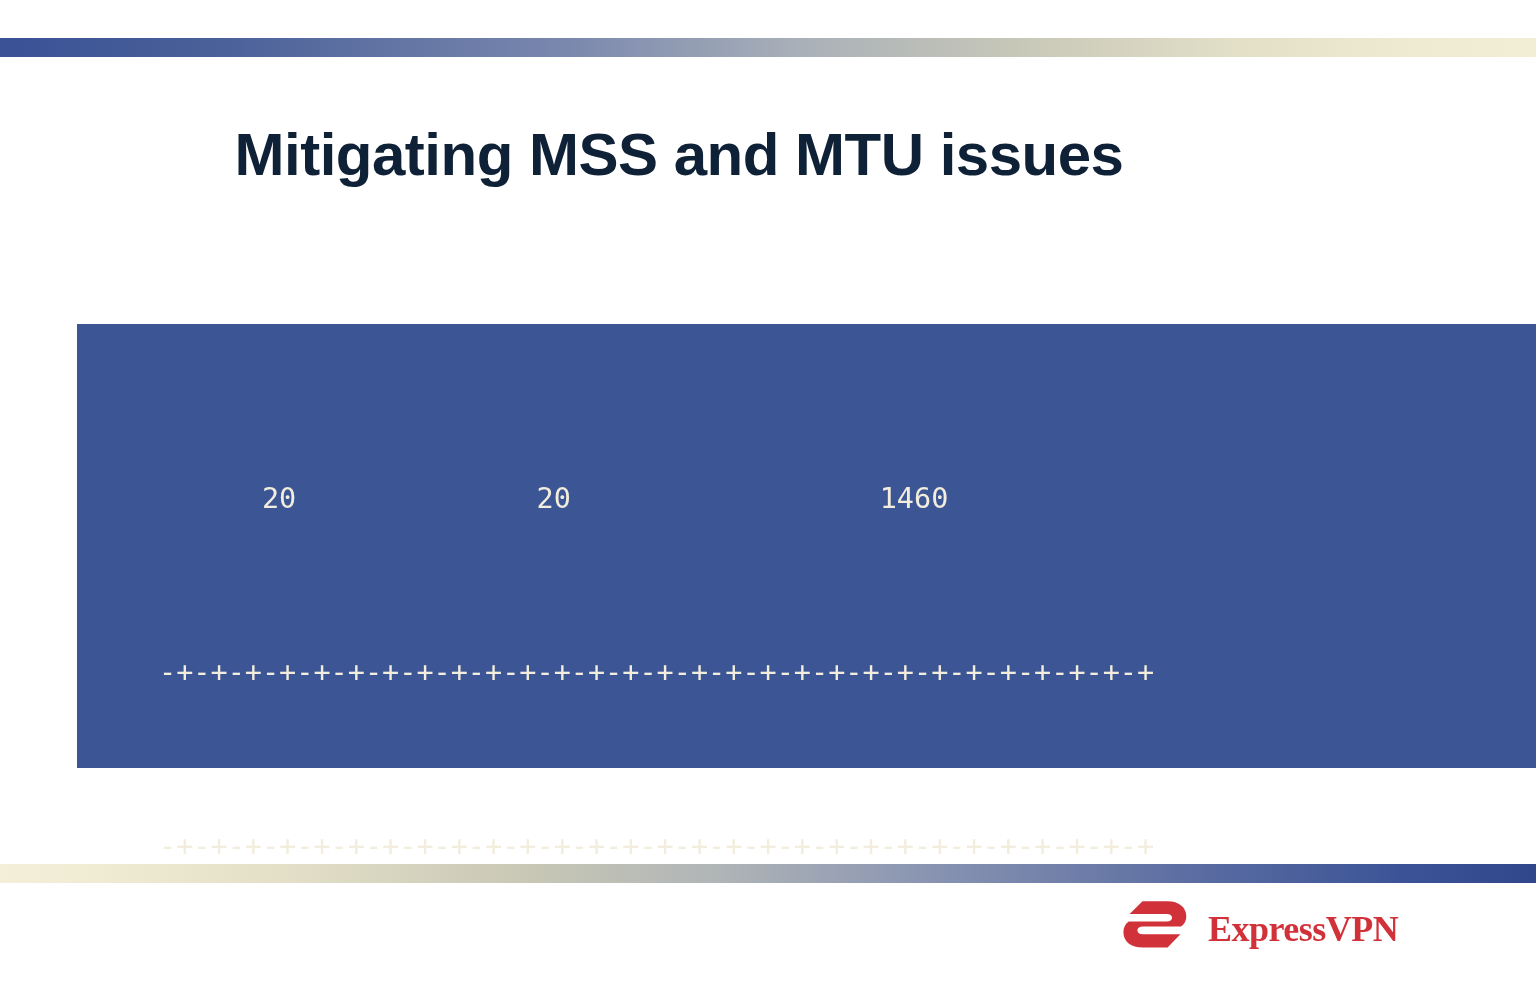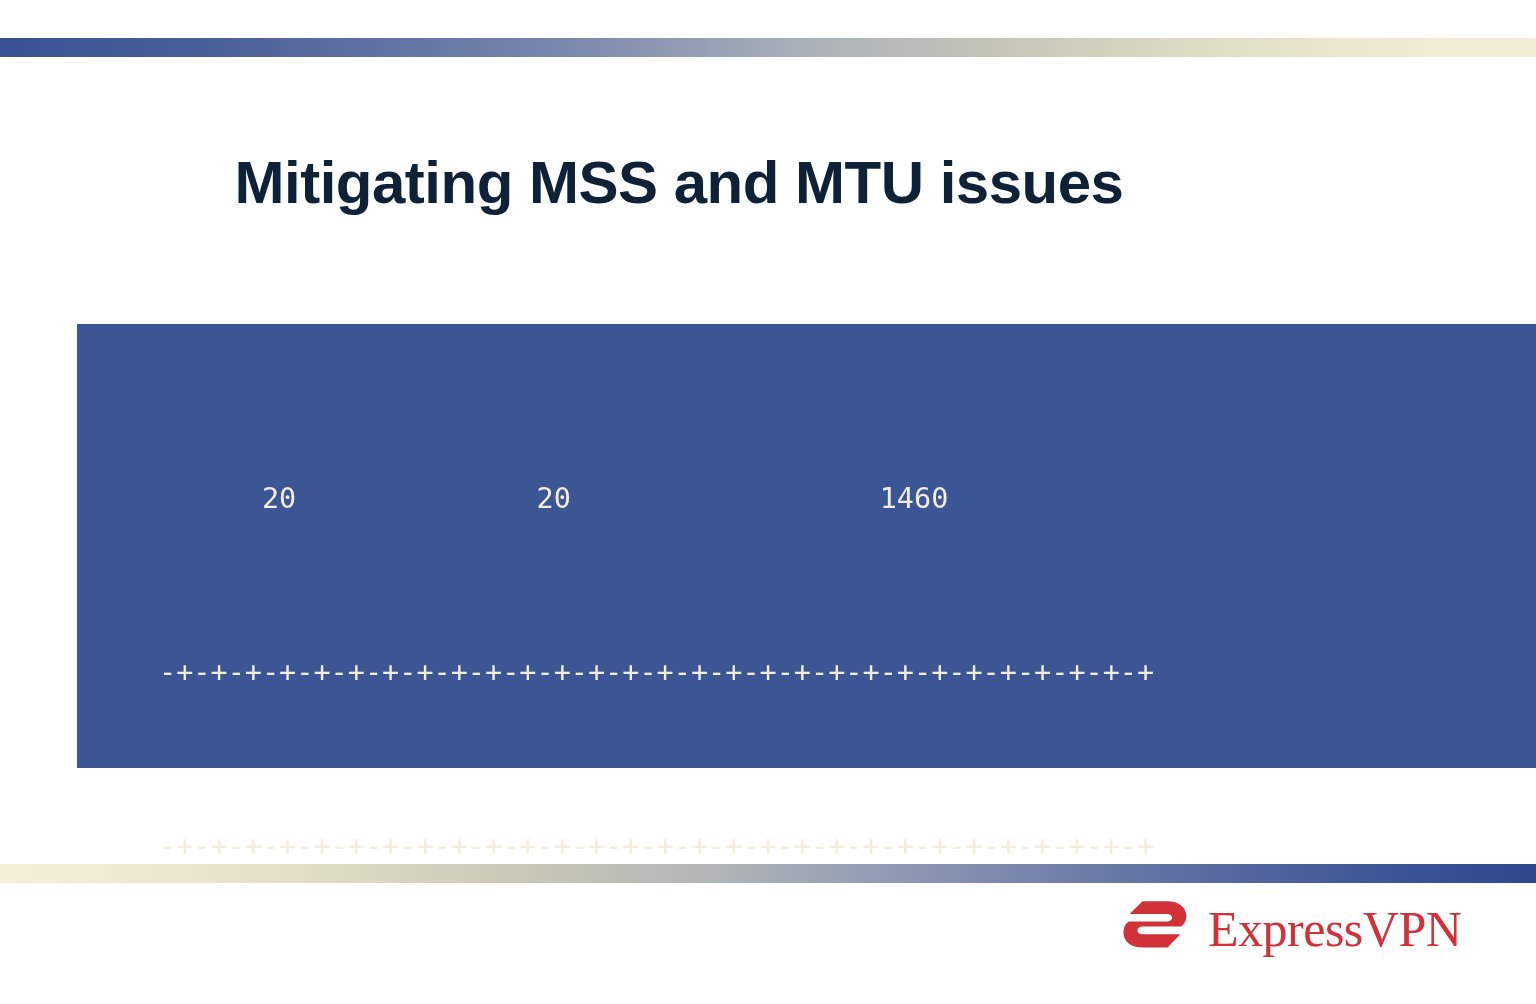--- a/index.html
+++ b/index.html
@@ -29,21 +29,21 @@
     background: linear-gradient(to right, #3A5296 0%, #4A6099 14%, #7A88AE 37%, #A9B0B8 52%, #C7C7B8 66%, #E2DFC7 80%, #EFEBD2 92%, #F2EED6 100%);
   }
   .bar-bottom {
     top: 864px;
     background: linear-gradient(to left, #31478C 0%, #3A5296 8%, #5A6CA1 22%, #8A95B2 40%, #AFB4B6 53%, #C9C8B6 66%, #E4E0C8 82%, #F0ECD4 94%, #F3EFD8 100%);
   }
 
   
   .title {
     position: absolute;
-    top: 148px;
+    top: 120px;
     left: 0;
     width: 1334px;
     text-align: center;
     font-size: 60px;
     font-weight: bold;
     letter-spacing: -0.5px;
     color: #0E2136;
     font-family: "Liberation Sans", sans-serif;
     padding-left: 24px;
   }
@@ -76,22 +76,22 @@
     position: absolute;
     left: 1120px;
     top: 898px;
     display: flex;
     align-items: center;
     gap: 16px;
   }
   .logo-mark { width: 72px; height: 62px; flex: none; }
   .logo-word {
     font-family: "Liberation Serif", "DejaVu Serif", serif;
-    font-size: 50px;
-    font-weight: normal;
+    font-size: 36px;
+    font-weight: bold;
     color: #D13239;
     letter-spacing: -0.5px;
     line-height: 1;
   }
 </style>
 </head>
 <body>
 
 <div class="bar bar-top"></div>
 <div class="bar bar-bottom"></div>

